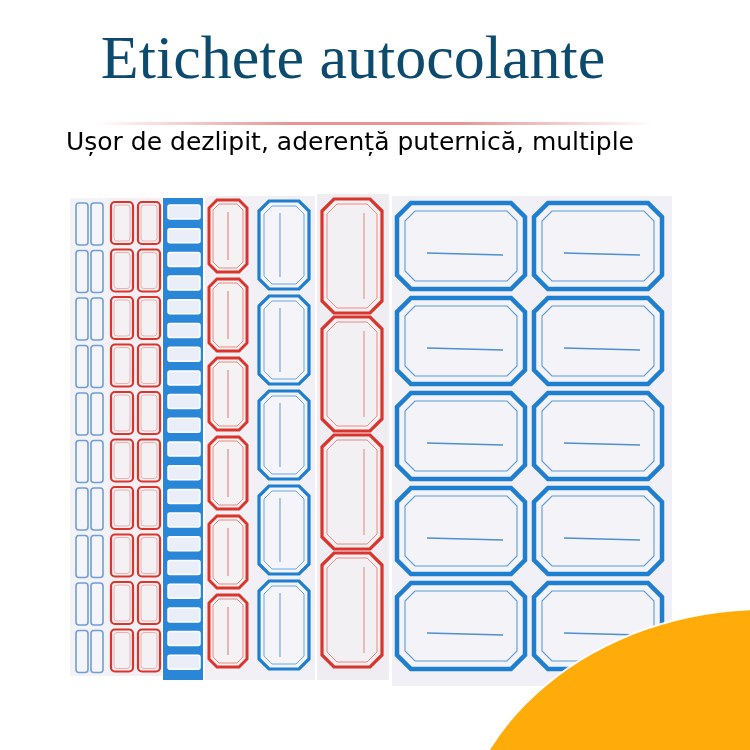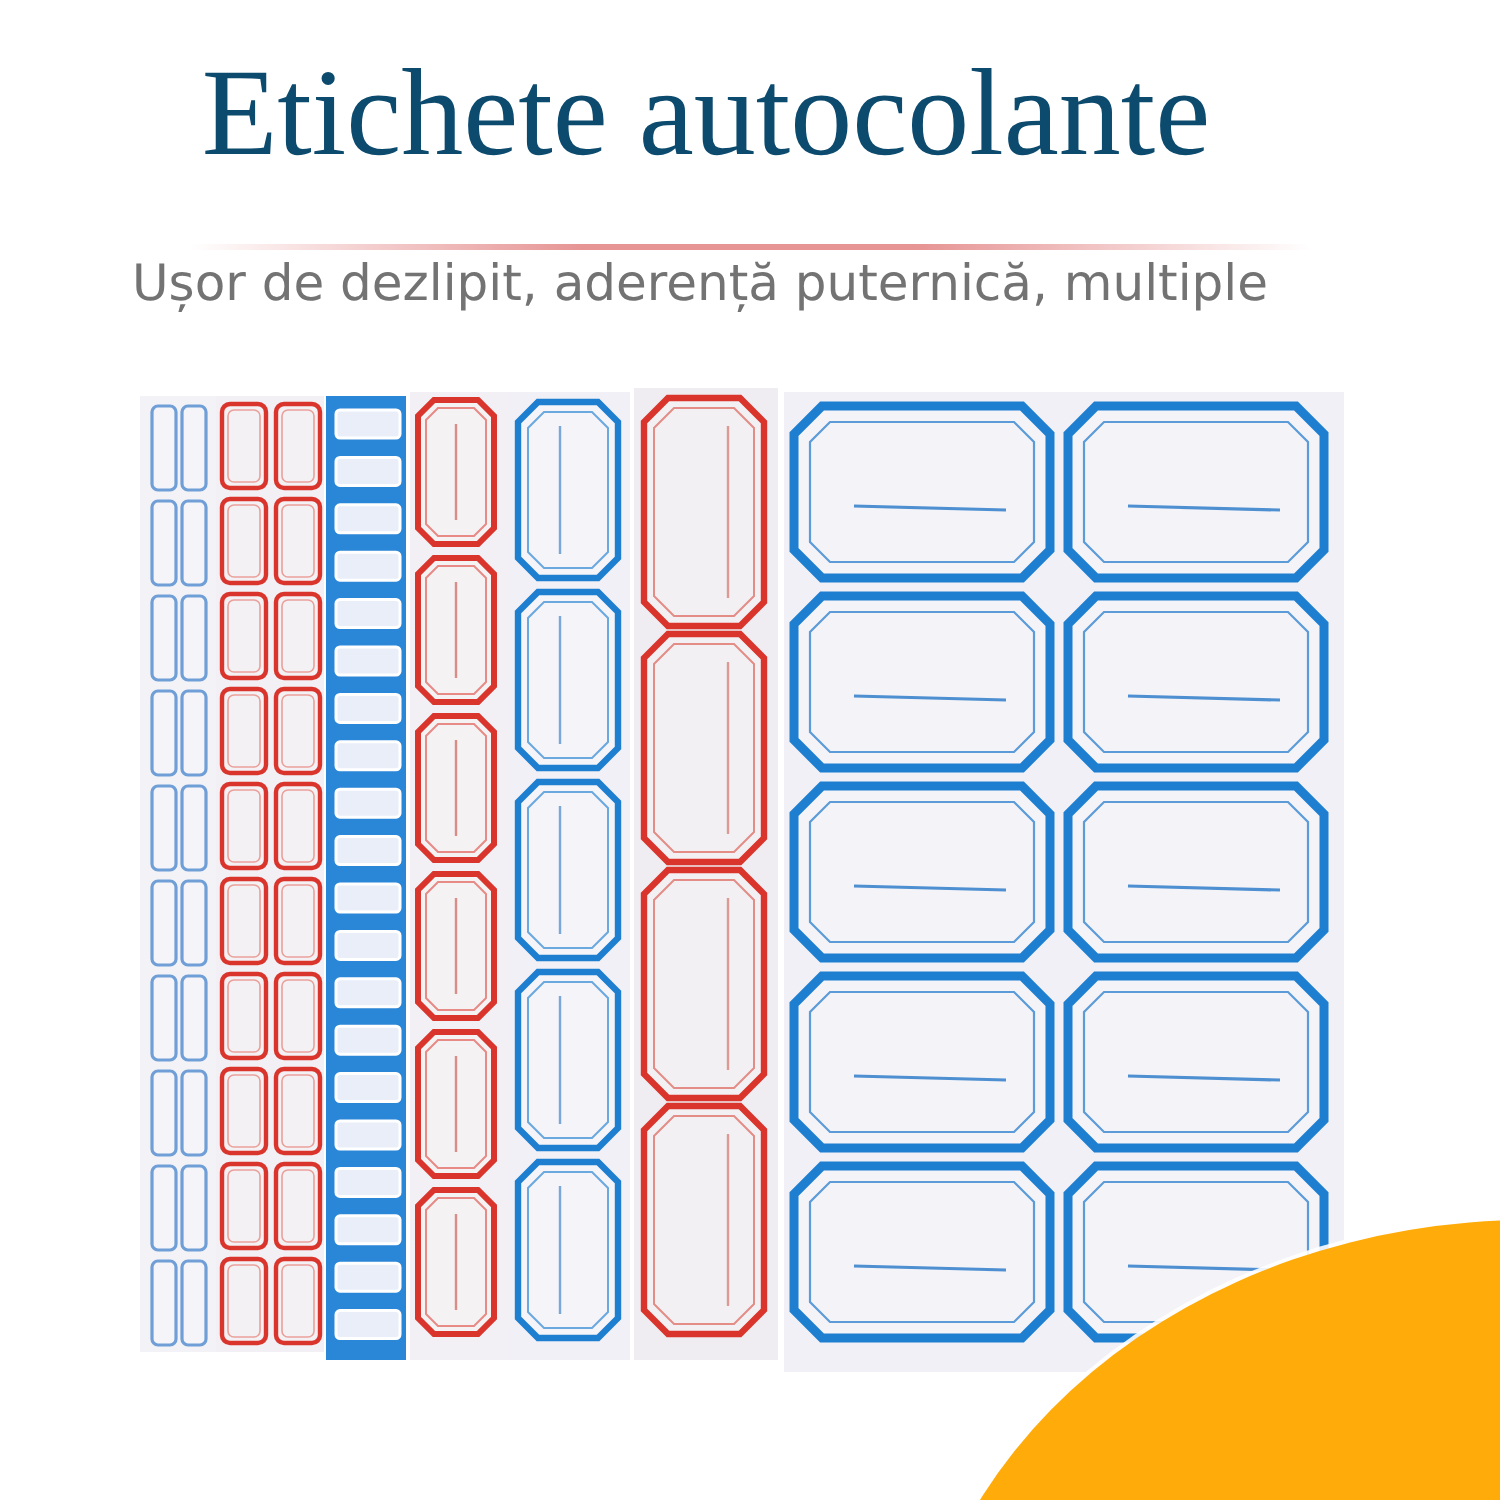--- a/index.html
+++ b/index.html
@@ -14,21 +14,21 @@
       font-family: Liberation Serif, serif; letter-spacing: 0px;
       font-weight: normal;
     }
     .divider {
       position: absolute; left: 95px; top: 122px; width: 560px; height: 3px;
       background: linear-gradient(to right, rgba(200,20,28,0) 0%, rgba(210,60,60,0.55) 35%, rgba(210,60,60,0.55) 65%, rgba(200,20,28,0) 100%);
       border-radius: 2px;
     }
     .subtitle {
       position: absolute; left: 30px; top: 124px; width: 640px;
-      text-align: center; font-size: 25px; line-height: 35px; color: #737373;
+      text-align: center; font-size: 25px; line-height: 35px; color: #000000;
       font-family: "DejaVu Sans", sans-serif;
     }
     .sheets { position: absolute; left: 0; top: 0; width: 750px; height: 750px; }
     .orange {
       position: absolute; left: 455px; top: 610px; width: 620px; height: 520px;
       border-radius: 50%; background: #ffac0a;
       box-shadow: 0 0 0 2px rgba(255,255,255,0.9);
     }
   </style>
 </head>

